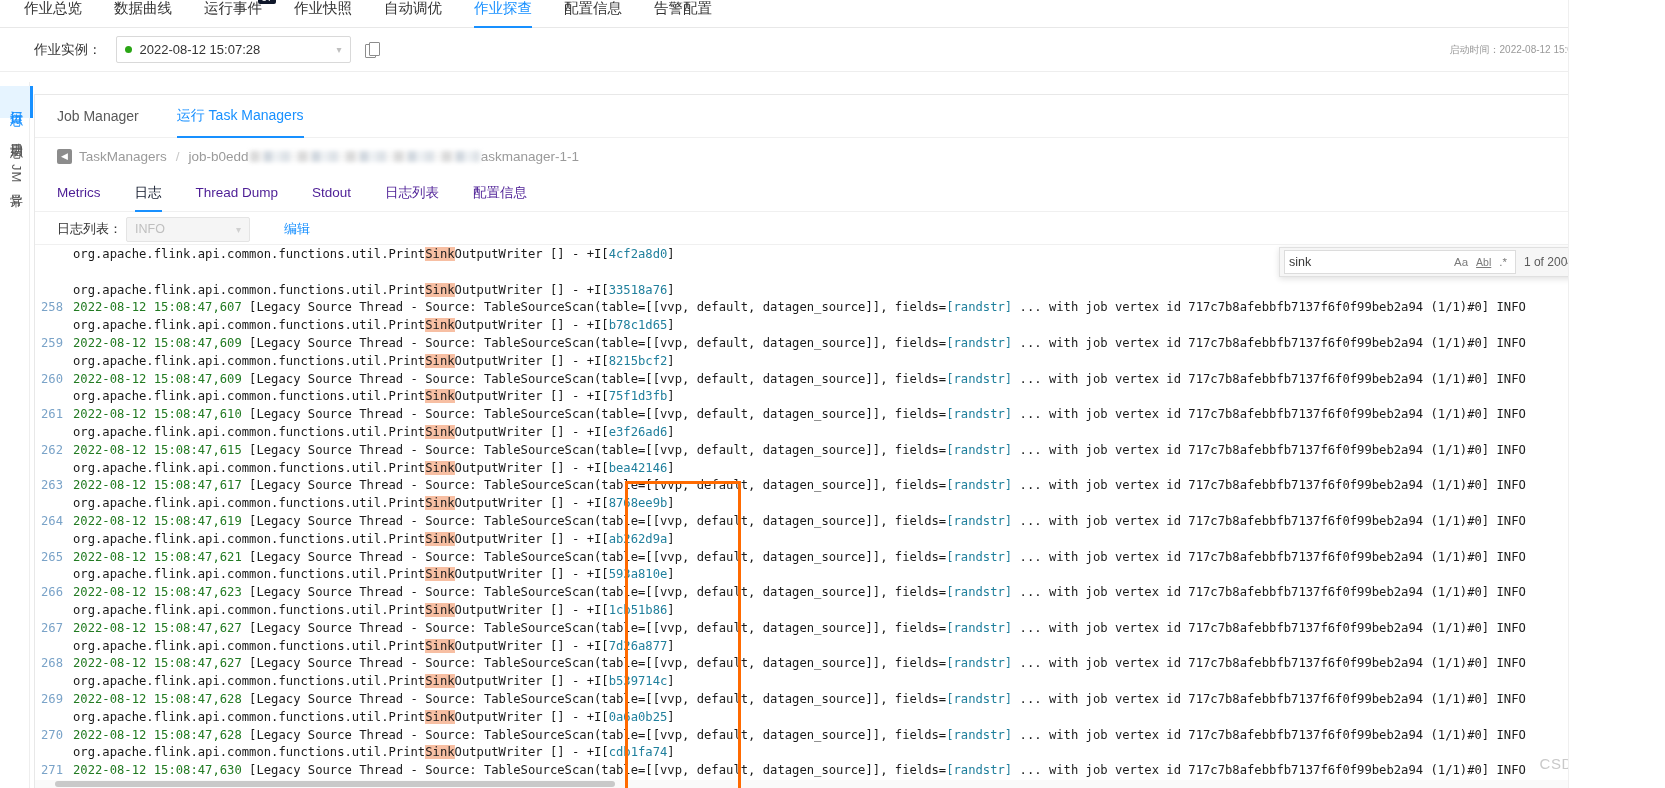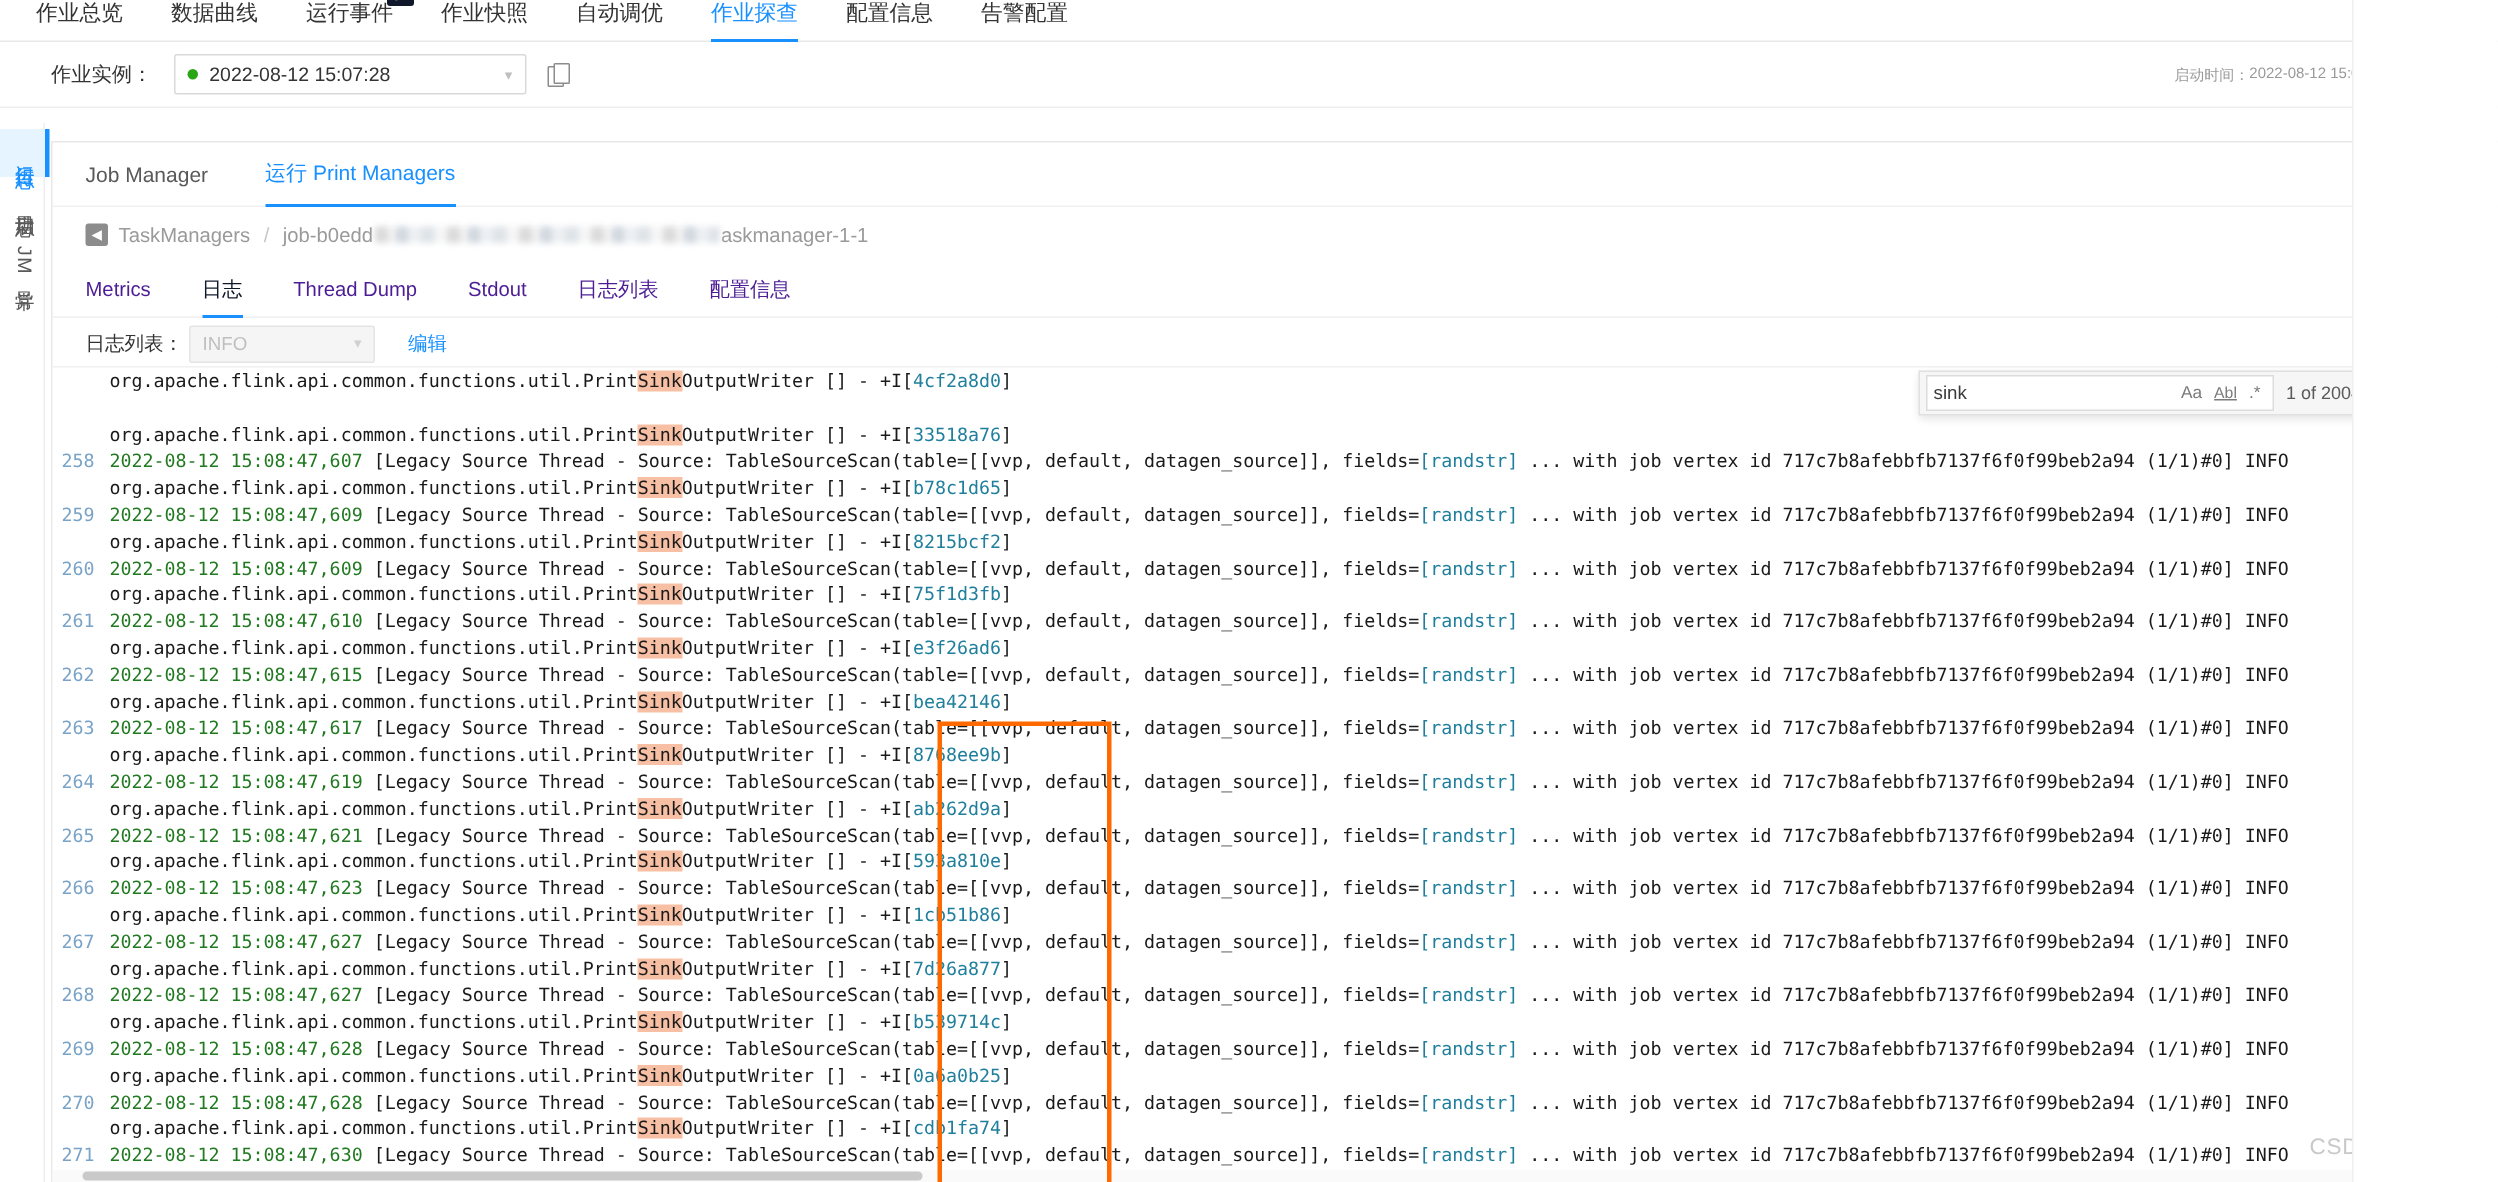--- a/index.html
+++ b/index.html
@@ -213,21 +213,21 @@
     width: 124px; height: 25px;
     border: 1px solid #e4e4e4;
     background: #f5f5f5;
     border-radius: 2px;
     display:flex; align-items:center;
     padding: 0 8px;
     font-size: 12.5px; color: #bfbfbf;
     margin-left: 4px;
   }
   .level-select .sel-caret { color:#d0d0d0; }
-  .edit-link { font-size: 13px; color:#1890ff; margin-left: 22px; cursor:pointer; }
+  .edit-link { font-size: 13px; color:#1890ff; margin-left: 34px; cursor:pointer; }
 
   .tb-actions { position:absolute; right: 6px; top: 4px; display:flex; }
   .tb-btn {
     width: 25px; height: 25px; background:#1890ff;
     display:flex; align-items:center; justify-content:center;
     cursor:pointer;
   }
   .tb-btn + .tb-btn { border-left: 1px solid #46a6ff; }
   .tb-btn svg { display:block; }
 
@@ -371,21 +371,21 @@
 <div class="rail" id="rail">
     <div class="rail-item active">运行日志</div>
     <div class="rail-item">启动日志</div>
     <div class="rail-item">JM异常</div>
   </div>
 
 <div class="card">
 
   <div class="tm-tabs" id="tm-tabs">
       <div class="tm-tab">Job Manager</div>
-      <div class="tm-tab active">运行 Print Managers</div>
+      <div class="tm-tab active">运行 Task Managers</div>
     </div>
 
   <div class="breadcrumb">
     <span class="bc-back">◀</span>
     <span>TaskManagers</span>
     <span class="bc-sep">/</span>
     <span>job-b0edd</span>
       <span class="bc-blur"></span>
       <span>askmanager-1-1</span>
     <span class="collapse-caret">^</span>

